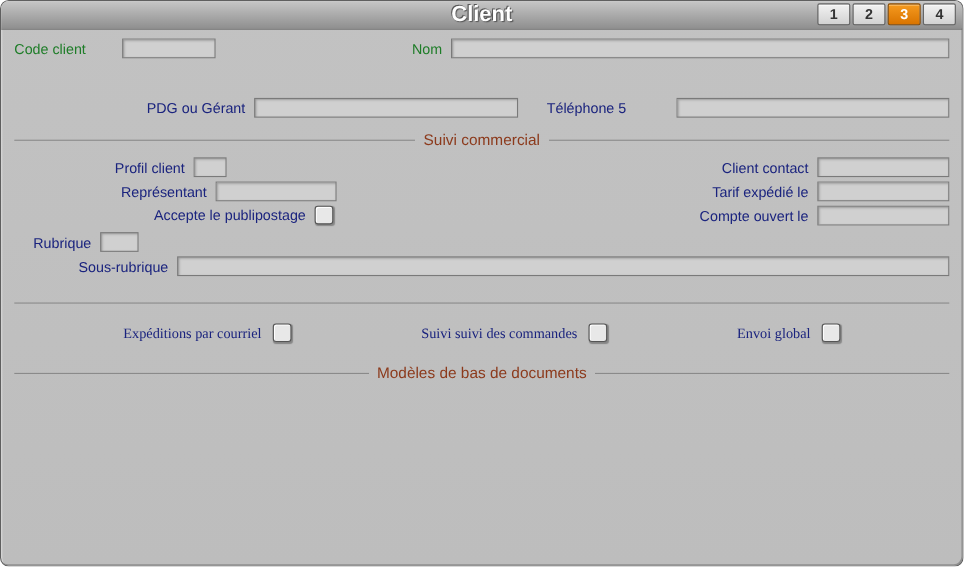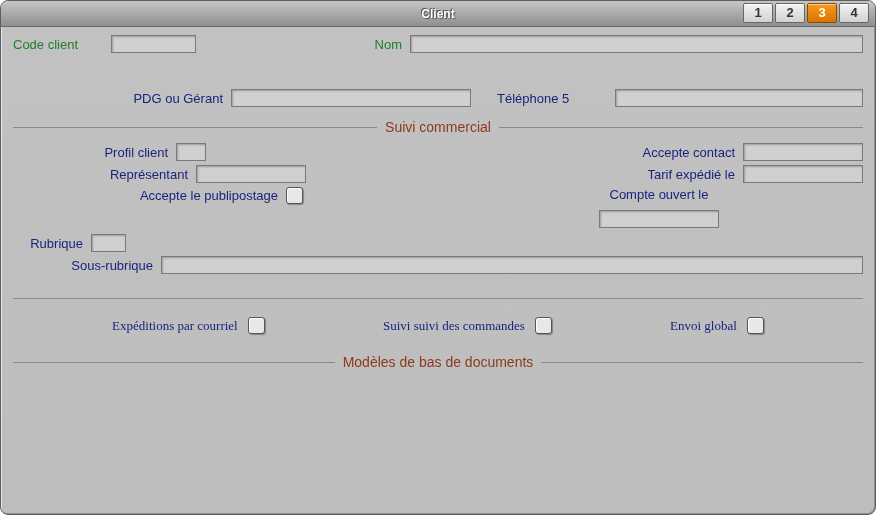--- a/index.html
+++ b/index.html
@@ -25,21 +25,21 @@
     border-bottom: 1px solid #6b6b6b;
     display: flex;
     align-items: center;
     position: relative;
   }
   .titlebar .title {
     position: absolute;
     left: 0; right: 0;
     text-align: center;
     font-weight: bold;
-    font-size: 12px;
+    font-size: 20px;
     color: #fff;
     text-shadow: 1px 1px 1px #555, -1px -1px 0 #555;
     pointer-events: none;
   }
   .pagetabs {
     position: absolute;
     right: 6px; top: 2px;
     display: flex;
     gap: 2px;
   }
@@ -181,28 +181,28 @@
             <span class="label" style="width:175px;">Représentant</span>
             <input type="text" style="width: 110px;" value="">
           </div>
           <div class="field">
             <span class="label" style="width:265px;">Accepte le publipostage</span>
             <div class="checkbox"></div>
           </div>
         </div>
         <div>
           <div class="field" style="justify-content:flex-end;">
-            <span class="label">Accepte contact</span>
+            <span class="label">Client contact</span>
             <input type="text" style="width: 120px;" value="">
           </div>
           <div class="field" style="justify-content:flex-end;">
             <span class="label">Tarif expédié le</span>
             <input type="text" style="width: 120px;" value="">
           </div>
-          <div class="field" style="justify-content:flex-end;flex-direction:column;">
+          <div class="field" style="justify-content:flex-end;">
             <span class="label">Compte ouvert le</span>
             <input type="text" style="width: 120px;" value="">
           </div>
         </div>
       </div>
       <div class="field" style="margin-top:2px;">
         <span class="label" style="width:70px;">Rubrique</span>
         <input type="text" style="width: 35px;" value="">
       </div>
       <div class="field">

